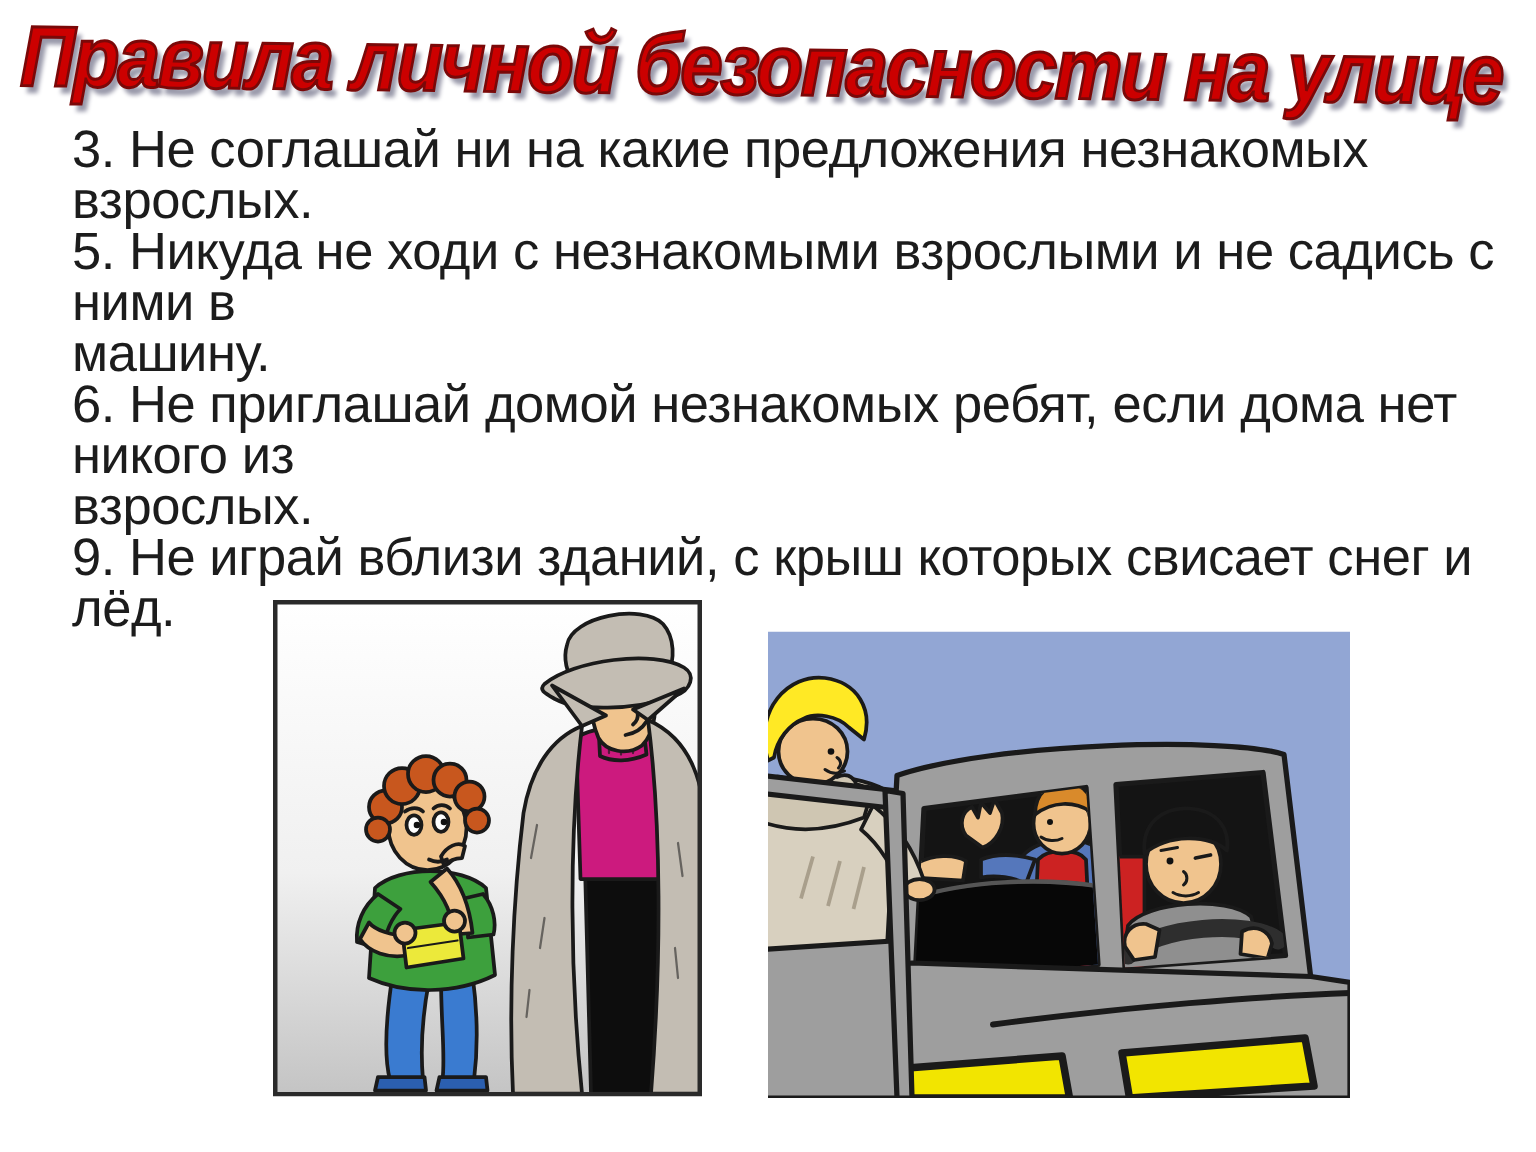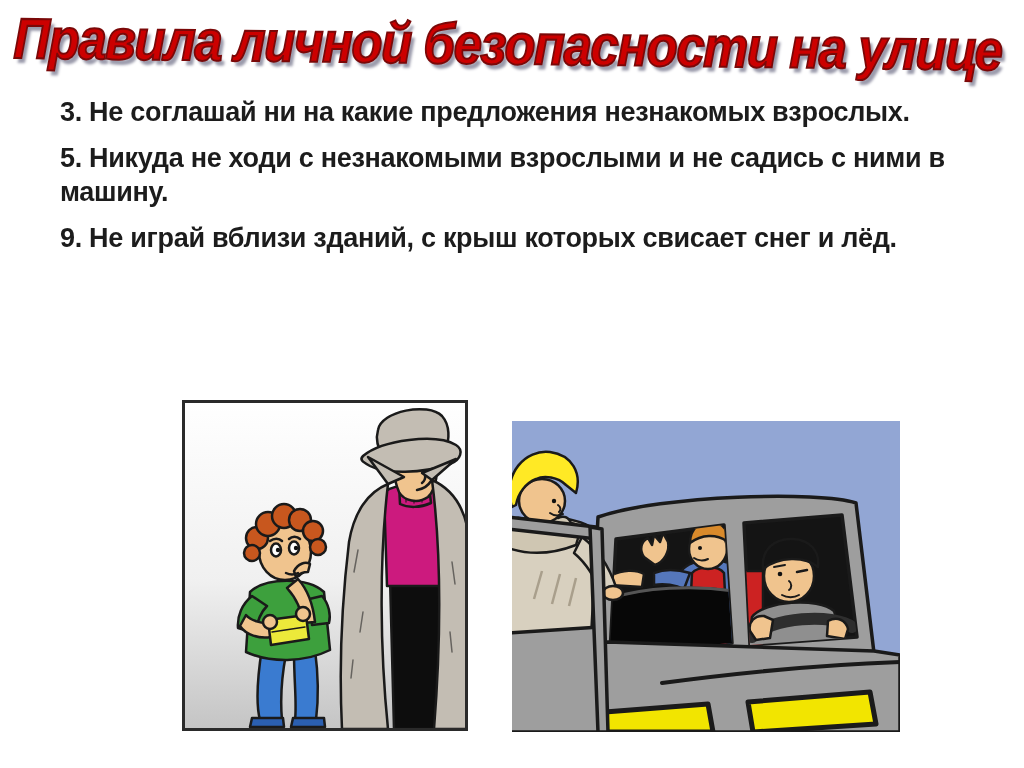--- a/index.html
+++ b/index.html
@@ -14,42 +14,43 @@
     font-style:italic;font-weight:700;font-size:57px;line-height:1.15;
     letter-spacing:-1.5px;
     color:var(--title-red);
     -webkit-text-stroke:2px var(--title-outline);
     text-shadow:4px 5px 3px var(--title-shadow);
     transform:rotate(0.7deg) scaleX(0.89);
     transform-origin:left top;
   }
   .rules{position:absolute;left:48px;top:83px;width:950px;}
   .rule{
-    margin:12px;padding:0;
-    font-size:27px;line-height:34px;letter-spacing:-0.3px;
+    margin:0;padding:0;
+    font-size:35px;line-height:34px;letter-spacing:-0.3px;
     color:var(--body-text);
     white-space:pre-line;
-    font-weight:bold;
   }
   .pic{position:absolute;}
   .pic svg{display:block;width:100%;height:100%;}
   #pic-stranger{left:182px;top:400px;width:286px;height:331px;}
   #pic-car{left:512px;top:421px;width:388px;height:311px;}
 </style>
 </head>
 <body>
 
 <div class="title-wrap">
   <div class="slide-title">Правила личной безопасности на улице</div>
 </div>
 
 <div class="rules">
   <p class="rule">3. Не соглашай ни на какие предложения незнакомых взрослых.</p>
   <p class="rule">5. Никуда не ходи с незнакомыми взрослыми и не садись с ними в
 машину.</p>
+  <p class="rule">6. Не приглашай домой незнакомых ребят, если дома нет никого из
+взрослых.</p>
   <p class="rule">9. Не играй вблизи зданий, с крыш которых свисает снег и лёд.</p>
 </div>
 
 <div class="pic" id="pic-stranger">
 <svg viewBox="0 0 286 331" xmlns="http://www.w3.org/2000/svg">
   <defs>
     <linearGradient id="bgGrad" x1="0" y1="0" x2="0" y2="1">
       <stop offset="0" stop-color="#ffffff"></stop>
       <stop offset="0.55" stop-color="#f0f0f0"></stop>
       <stop offset="1" stop-color="#c4c4c4"></stop>

